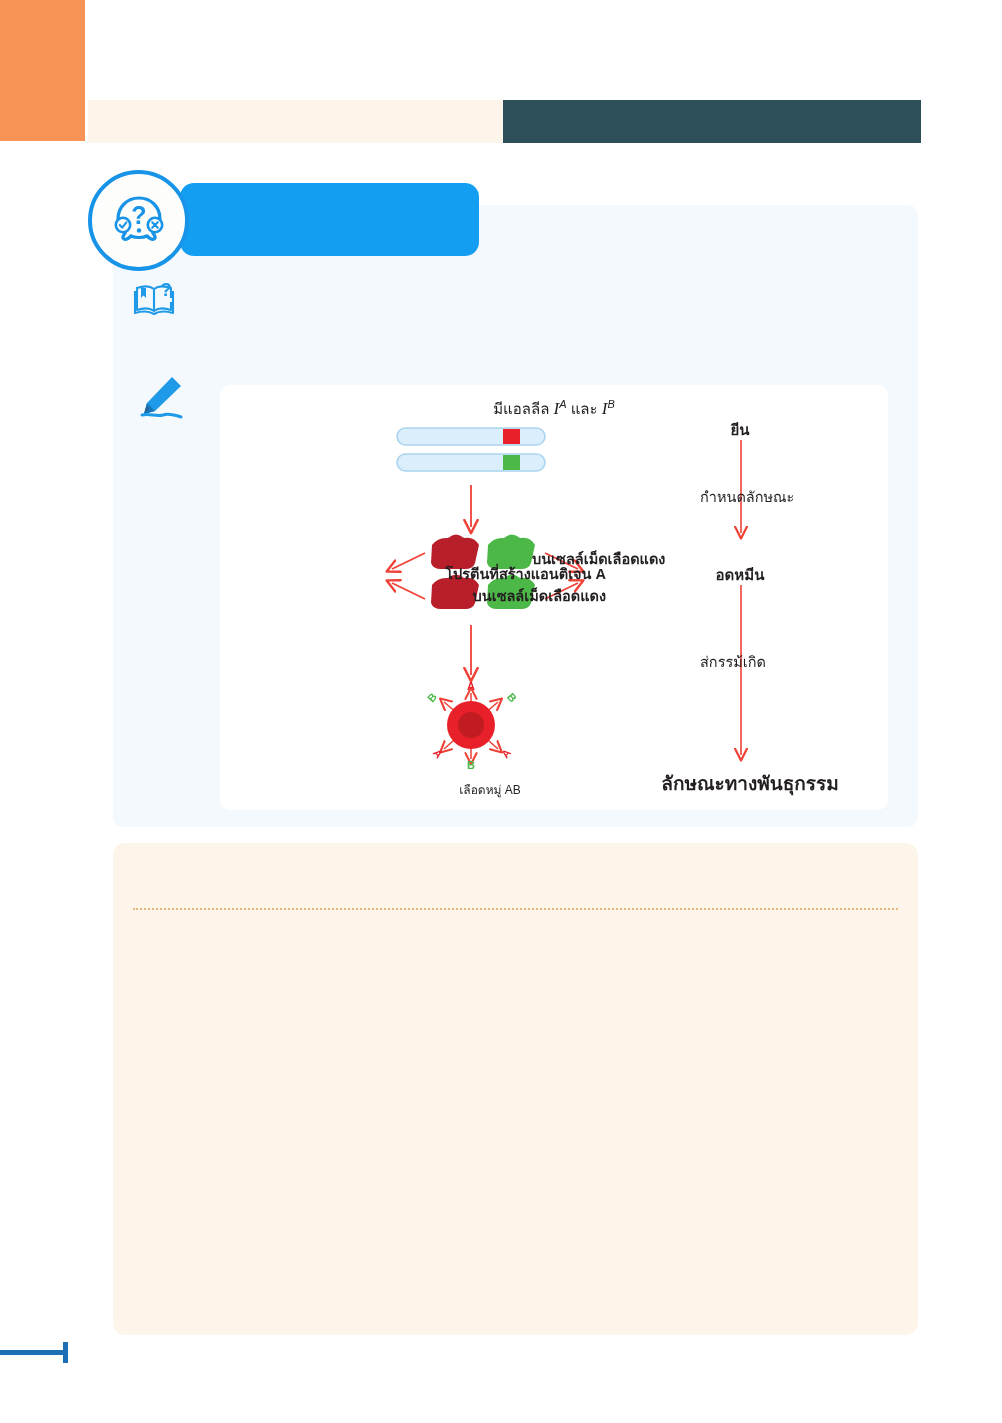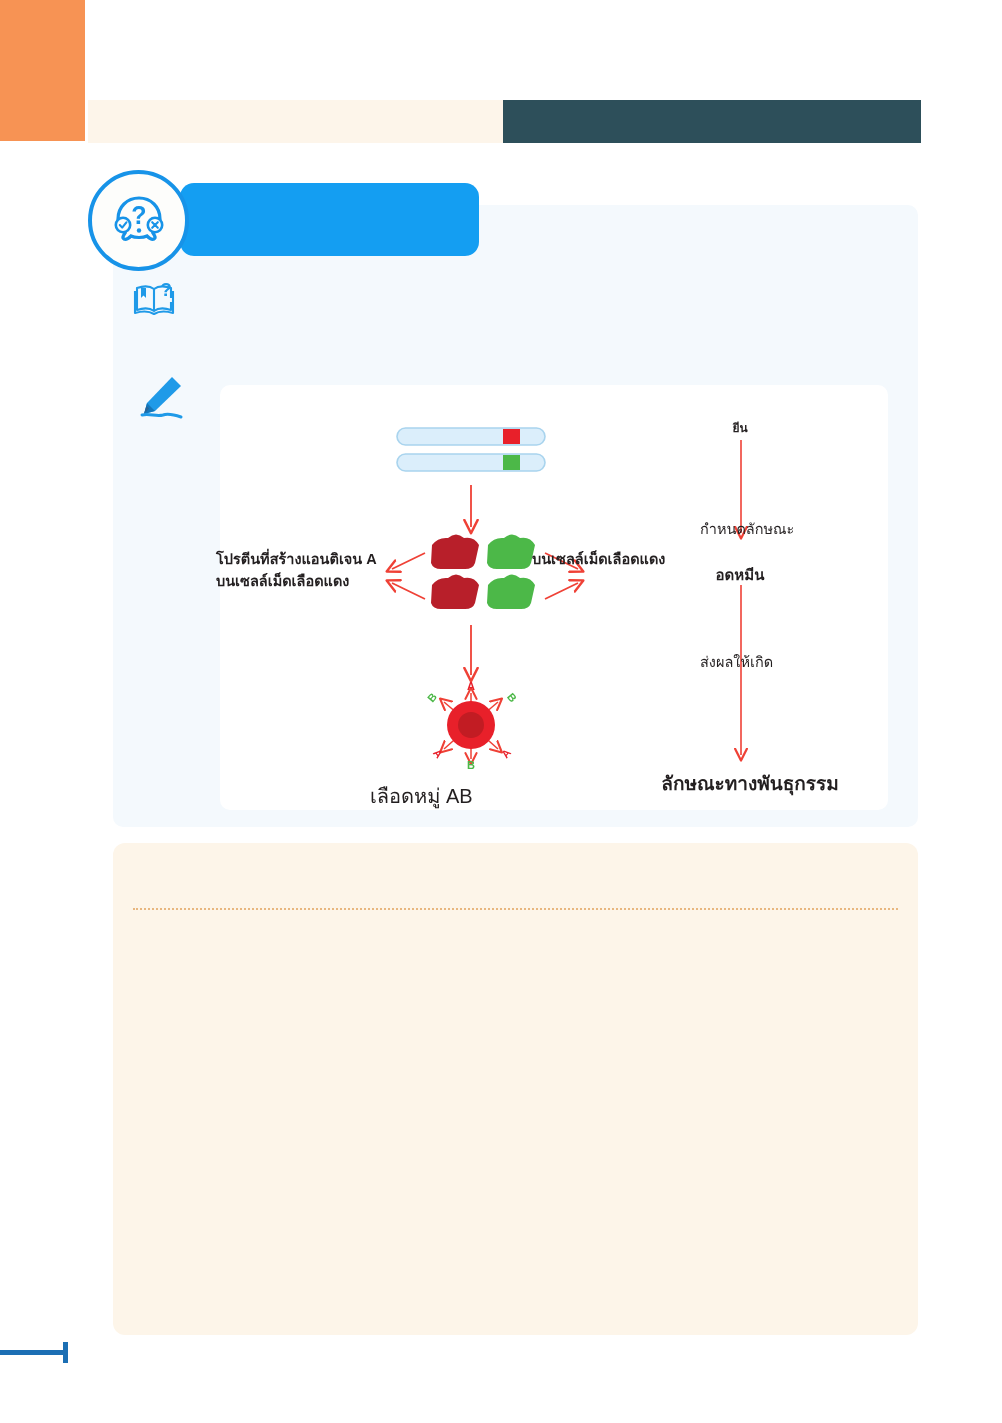--- a/index.html
+++ b/index.html
@@ -56,26 +56,26 @@
   #diagram-svg{position:absolute;left:0;top:0;width:668px;height:425px;}
 
   
   .dg-text{position:absolute;font-size:14.5px;color:#231f20;white-space:nowrap;}
   .dg-center{text-align:center;}
 
   #dg-title{left:0;top:12px;width:668px;text-align:center;font-size:15px;}
   #dg-title .allele{font-style:italic;font-family:"Liberation Serif",serif;font-size:17px;}
   #dg-title sup{font-size:11px;font-style:italic;}
 
-  #dg-label-left{left:-4px;top:163px;width:390px;text-align:left;line-height:22px;font-weight:bold;}
+  #dg-label-left{left:-4px;top:178px;width:390px;text-align:right;line-height:22px;font-weight:bold;}
   #dg-label-right{left:312px;top:163px;width:360px;text-align:left;line-height:22px;font-weight:bold;}
-  #dg-blood-caption{left:150px;top:395px;width:240px;font-size:20px;}
-
-  #dg-gene{left:440px;top:33px;width:160px;text-align:center;font-weight:bold;font-size:12px;}
-  #dg-arrow1-label{left:480px;top:100px;width:220px;text-align:left;font-size:14.5px;margin-top:32px;}
+  #dg-blood-caption{left:150px;top:395px;width:240px;text-align:center;font-size:12px;}
+
+  #dg-gene{left:440px;top:33px;width:160px;text-align:center;font-weight:bold;font-size:15px;}
+  #dg-arrow1-label{left:480px;top:100px;width:220px;text-align:left;font-size:14.5px;}
   #dg-protein{left:440px;top:178px;width:160px;text-align:center;font-weight:bold;font-size:15px;}
   #dg-arrow2-label{left:480px;top:265px;width:220px;text-align:left;font-size:14.5px;}
   #dg-trait{left:400px;top:383px;width:260px;text-align:center;font-weight:bold;font-size:19px;}
 
   
   #answer-box{
     position:absolute;left:113px;top:843px;width:805px;height:492px;
     background:#fdf5e9;border-radius:12px;
   }
   #answer-rule{
@@ -190,36 +190,42 @@
       <text x="215" y="315" font-family="Liberation Sans, sans-serif" font-size="11" font-weight="bold" fill="#4cb848" text-anchor="middle" transform="rotate(-50 215 315)">B</text>
       <text x="289" y="315" font-family="Liberation Sans, sans-serif" font-size="11" font-weight="bold" fill="#4cb848" text-anchor="middle" transform="rotate(50 289 315)">B</text>
       <text x="215" y="371" font-family="Liberation Sans, sans-serif" font-size="11" font-weight="bold" fill="#e8202a" text-anchor="middle" transform="rotate(50 215 371)">A</text>
       <text x="289" y="371" font-family="Liberation Sans, sans-serif" font-size="11" font-weight="bold" fill="#e8202a" text-anchor="middle" transform="rotate(-50 289 371)">A</text>
     </g>
 
     <line x1="521" y1="55" x2="521" y2="148" stroke="#ef4136" stroke-width="1.6" marker-end="url(#ar)"></line>
     <line x1="521" y1="200" x2="521" y2="370" stroke="#ef4136" stroke-width="1.6" marker-end="url(#ar)"></line>
   </svg>
 
+  <div class="dg-text dg-center" id="dg-title">
+    <span>มีแอลลีล</span>
+    <span class="allele">I</span><sup>A</sup>
+    <span>และ</span>
+    <span class="allele">I</span><sup>B</sup>
+  </div>
 
   <div class="dg-text" id="dg-label-left">
     <div>โปรตีนที่สร้างแอนติเจน A</div>
     <div>บนเซลล์เม็ดเลือดแดง</div>
   </div>
 
   <div class="dg-text" id="dg-label-right">
     <div>บนเซลล์เม็ดเลือดแดง</div>
   </div>
 
   <div class="dg-text" id="dg-blood-caption">เลือดหมู่ AB</div>
 
   <div class="dg-text" id="dg-gene">ยีน</div>
   <div class="dg-text" id="dg-arrow1-label">กำหนดลักษณะ</div>
   <div class="dg-text" id="dg-protein">อดหมีน</div>
-  <div class="dg-text" id="dg-arrow2-label">ส่งผลให้เกิด</div>
+  <div class="dg-text" id="dg-arrow2-label">ส่กรรม้เกิด</div>
   <div class="dg-text" id="dg-trait">ลักษณะทางพันธุกรรม</div>
 </div>
 
 <div id="answer-box"></div>
 <div id="answer-rule"></div>
 
 <div id="page-rule"></div>
 <div id="page-tick"></div>
 
 </body></html>

